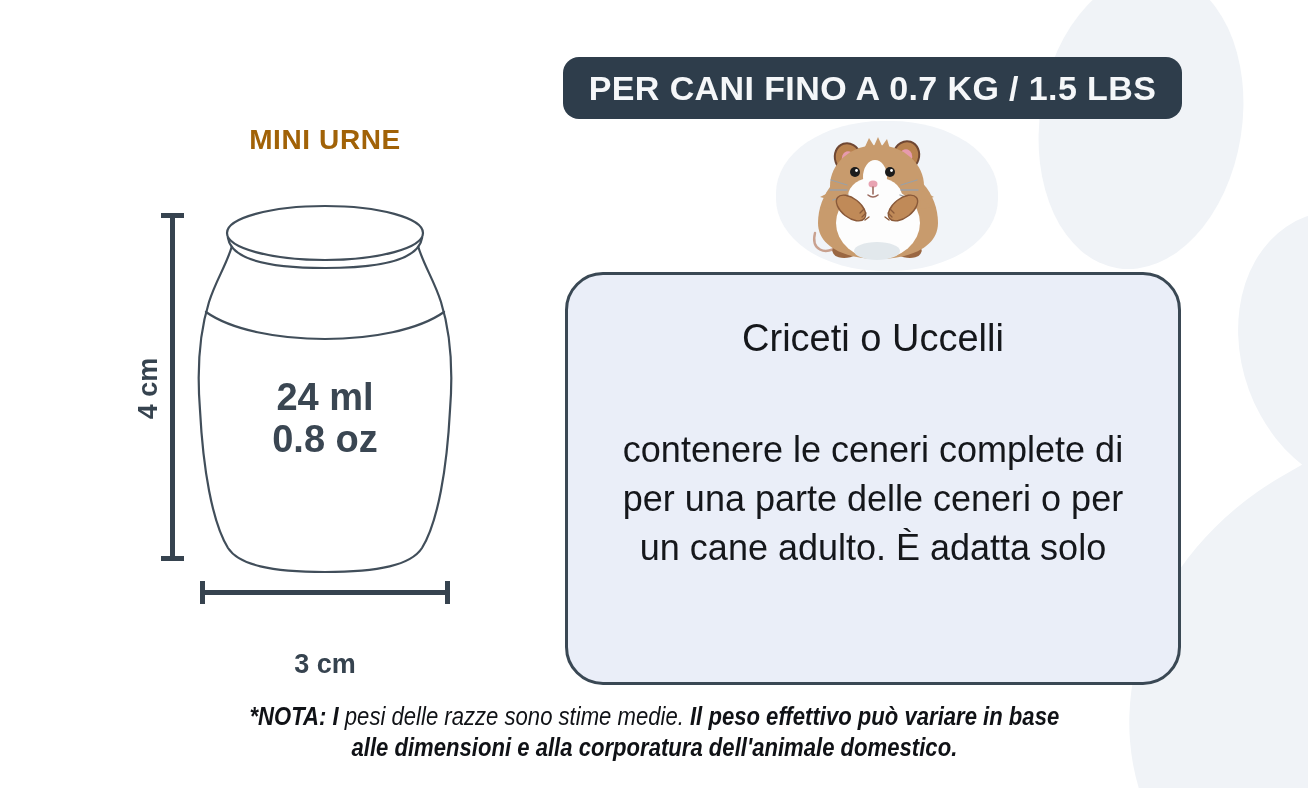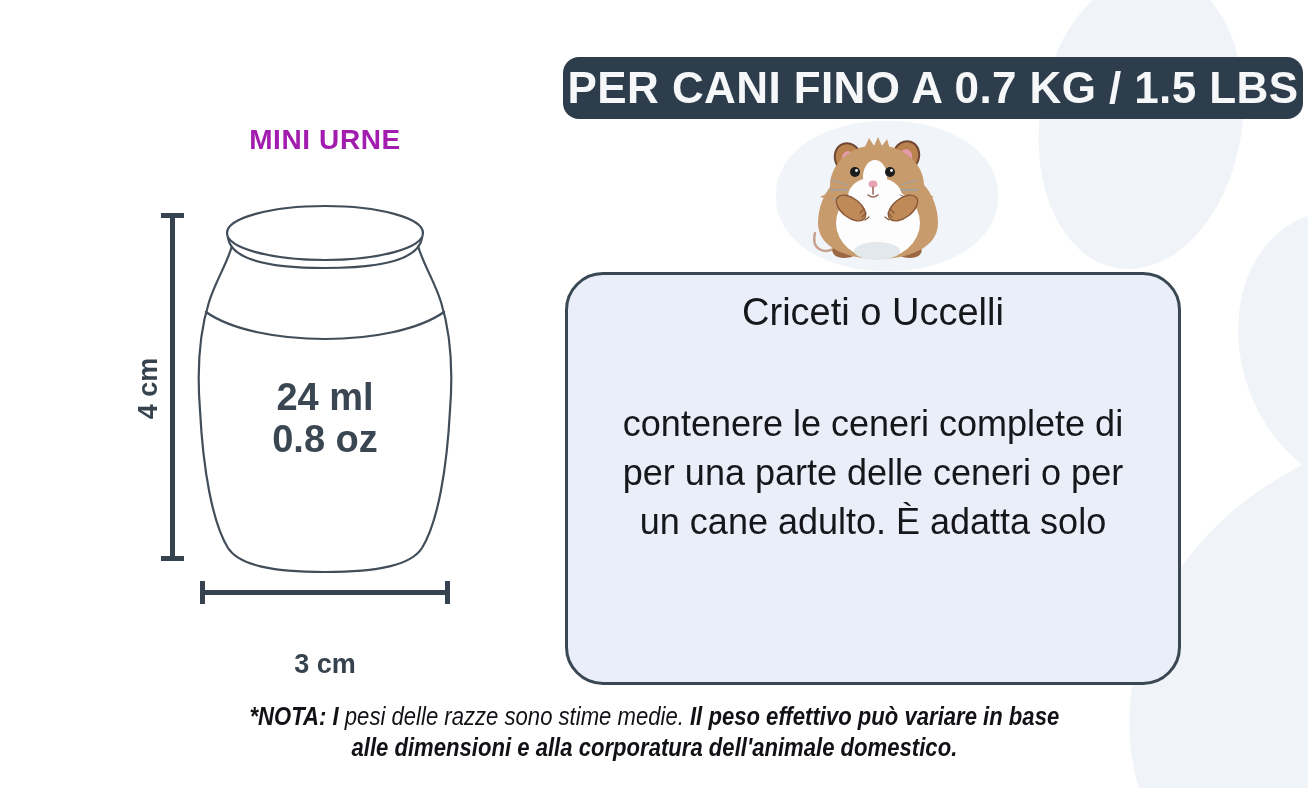--- a/index.html
+++ b/index.html
@@ -12,31 +12,31 @@
   }
 
   
   .paw-shape { position:absolute; background:#f0f3f7; }
   .paw-toe1 { left:1040px; top:-28px; width:202px; height:298px; border-radius:50%; transform:rotate(9deg); }
   .paw-toe2 { left:1242px; top:208px; width:226px; height:286px; border-radius:50%; transform:rotate(-20deg); }
   .paw-pad  { left:1128px; top:428px; width:620px; height:540px; border-radius:46%; transform:rotate(-30deg); }
 
   
   .banner {
-    position:absolute; left:563px; top:57px; width:740px; height:62px;
+    position:absolute; left:563px; top:57px; width:619px; height:62px;
     background:#2e3d4b; border-radius:16px;
     display:flex; align-items:center; justify-content:center;
-    color:#f5f7f9; font-size:44px; font-weight:700; letter-spacing:0.4px;
+    color:#f5f7f9; font-size:34px; font-weight:700; letter-spacing:0.4px;
     white-space:nowrap;
   }
 
   
   .mini-urne-title {
     position:absolute; left:195px; top:124px; width:260px;
-    text-align:center; color:#a21caf; font-size:28px; font-weight:700;
+    text-align:center; color:#a16207; font-size:28px; font-weight:700;
     letter-spacing:0.6px;
   }
   .urn-svg { position:absolute; left:195px; top:200px; width:260px; height:380px; }
 
   .urn-volume {
     position:absolute; left:240px; top:376px; width:170px;
     text-align:center; color:#3a4652; font-size:38px; font-weight:700;
     line-height:42px; white-space:nowrap;
   }
 
@@ -60,21 +60,21 @@
   .hamster-bg {
     position:absolute; left:776px; top:121px; width:222px; height:150px;
     background:#f1f4f8; border-radius:48%;
   }
   .hamster-svg { position:absolute; left:806px; top:133px; width:144px; height:138px; }
 
   
   .info-card {
     position:absolute; left:565px; top:272px; width:616px; height:413px;
     background:#eaeef8; border:3px solid #3a4854; border-radius:38px;
-    padding-top:14px; text-align:center; color:#15171b;
+    padding-top:40px; text-align:center; color:#15171b;
   }
   .info-card-title { font-size:38px; font-weight:400; line-height:46px; margin-bottom:64px; }
   .info-card-line  { font-size:36px; font-weight:400; line-height:49px; white-space:nowrap; }
 
   
   .note { position:absolute; left:0; top:701px; width:1308px; text-align:center; }
   .note-line {
     display:block; font-style:italic; font-size:26px; line-height:31px;
     color:#101216; white-space:nowrap;
   }

